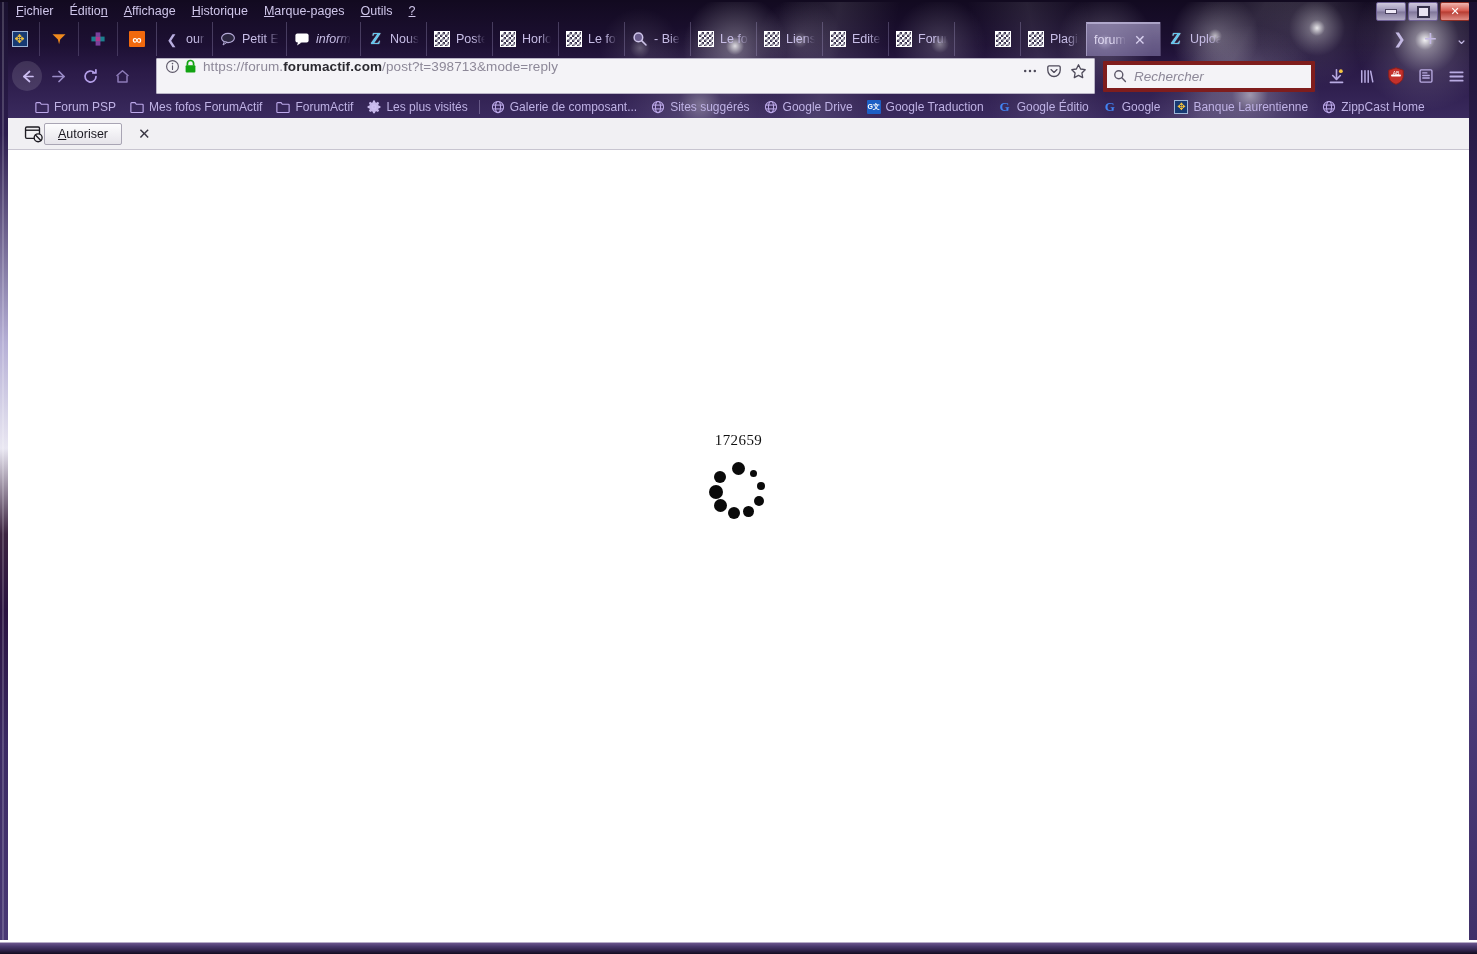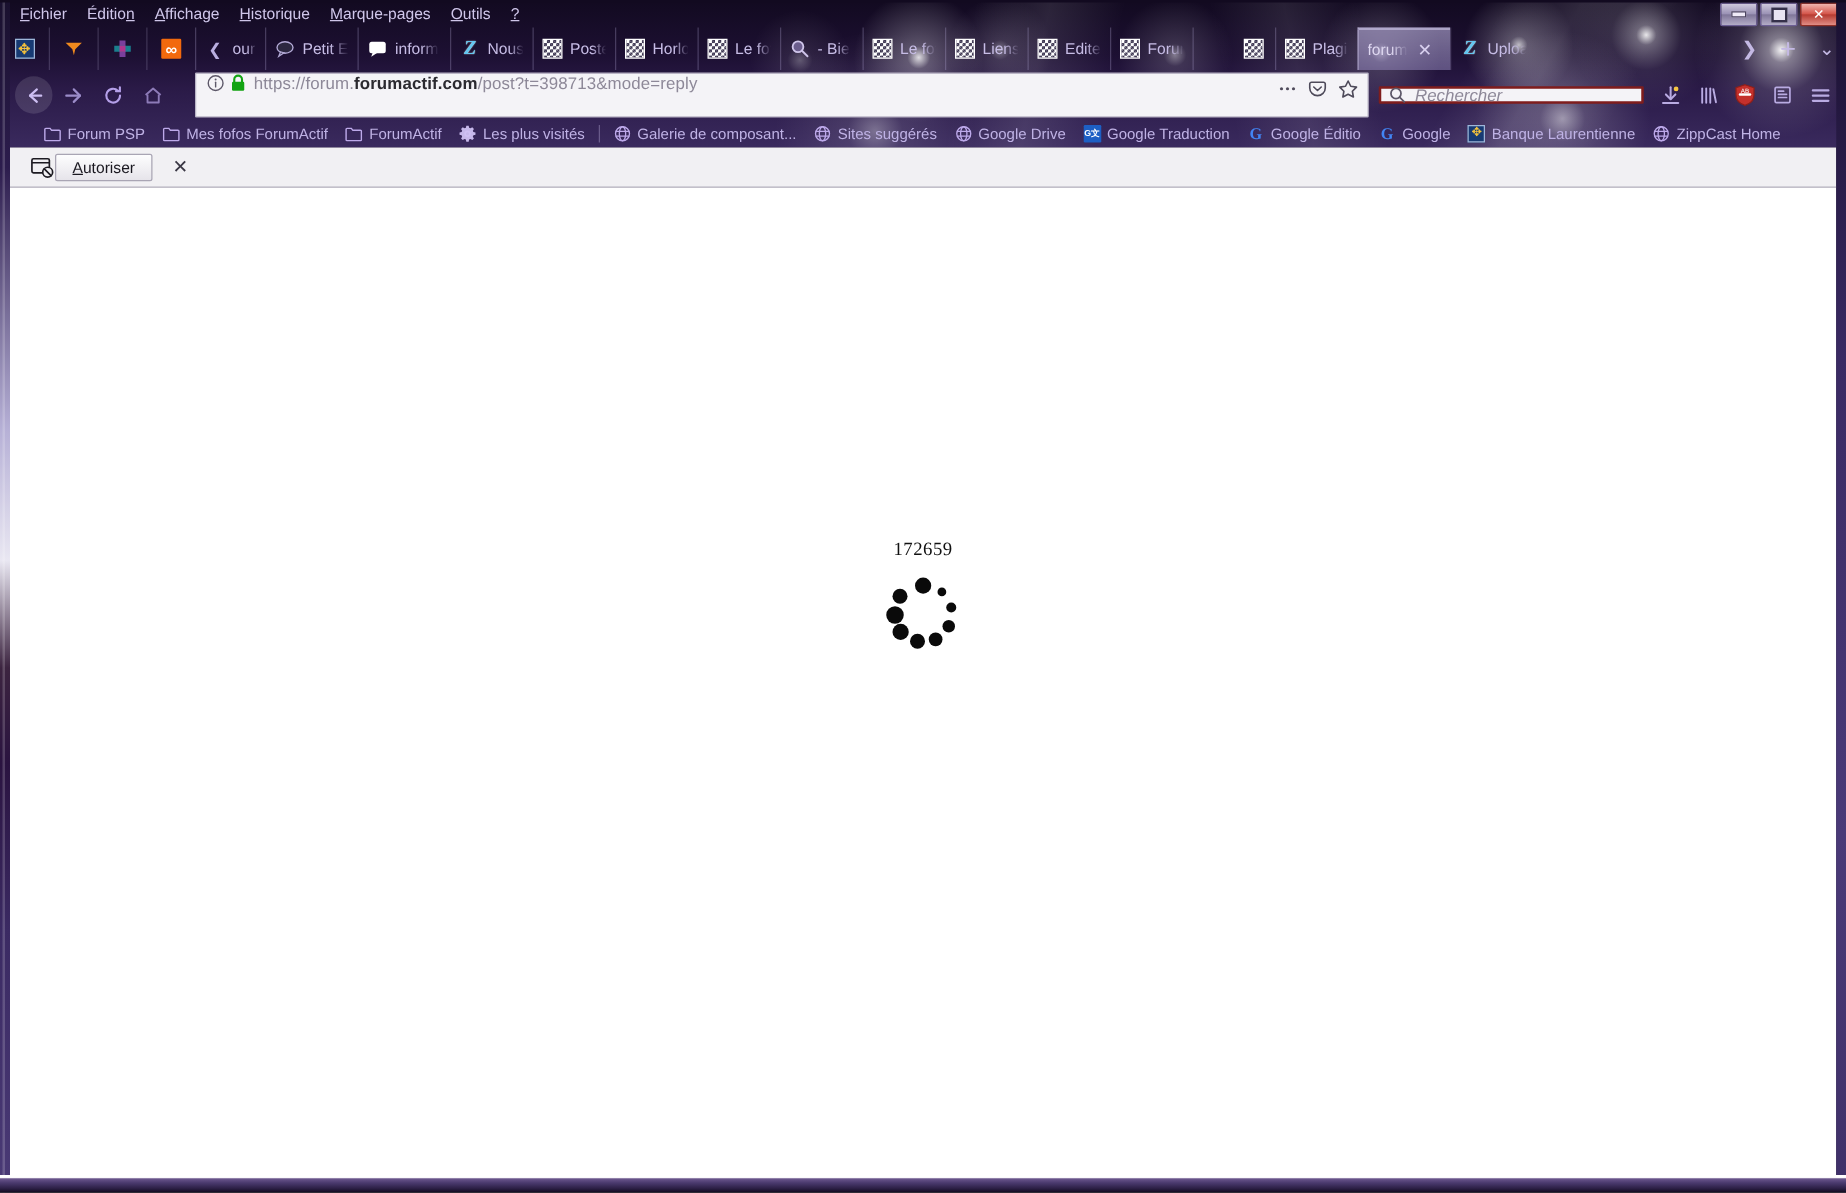--- a/index.html
+++ b/index.html
@@ -247,23 +247,23 @@
   .urlaction {
     width: 24px; height: 24px;
     display: flex; align-items: center; justify-content: center;
     color: #5b5766;
     cursor: pointer;
     flex: none;
   }
 
   #searchbar {
     width: 212px;
-    height: 14px;
+    height: 31px;
     background: #f4f3f7;
-    border: 2px solid #7f1d1d;
+    border: 4px solid #7f1d1d;
     border-radius: 1px;
     display: flex;
     align-items: center;
     padding: 0 6px;
     box-sizing: border-box;
     flex: none;
     margin-right: 6px;
   }
   #searchbar .ph {
     font-size: 13.5px;
@@ -466,21 +466,21 @@
           <span class="fav chevron"></span>
           <span class="tab-label">ourri</span>
         </div>
         <div class="tab" style="width: 74px; flex: 0 0 auto;">
           <span class="fav"><svg width="16" height="16" viewBox="0 0 16 16">
               <ellipse cx="8" cy="7" rx="6.4" ry="4.6" fill="#2c2740" stroke="#b3a9d6" stroke-width="1.1"></ellipse>
               <path d="M4.4 10.6 L3 14 L7.2 11.2 Z" fill="#2c2740" stroke="#b3a9d6" stroke-width="1"></path>
             </svg></span>
           <span class="tab-label">Petit E</span>
         </div>
-        <div class="tab" style="width: 74px; flex: 0 0 auto;">
+        <div class="tab" style="width: 74px; flex: 0 0 auto; font-style: italic;">
           <span class="fav"><svg width="16" height="16" viewBox="0 0 16 16">
               <rect x="1.4" y="2.4" width="13.2" height="9.2" rx="2" fill="#ffffff"></rect>
               <path d="M4.2 10.8 L3 14.4 L7.6 11.4 Z" fill="#ffffff"></path>
             </svg></span>
           <span class="tab-label">inform</span>
         </div>
         <div class="tab" style="width: 66px; flex: 0 0 auto;">
           <span class="fav zoho"></span>
           <span class="tab-label">Nous</span>
         </div>

